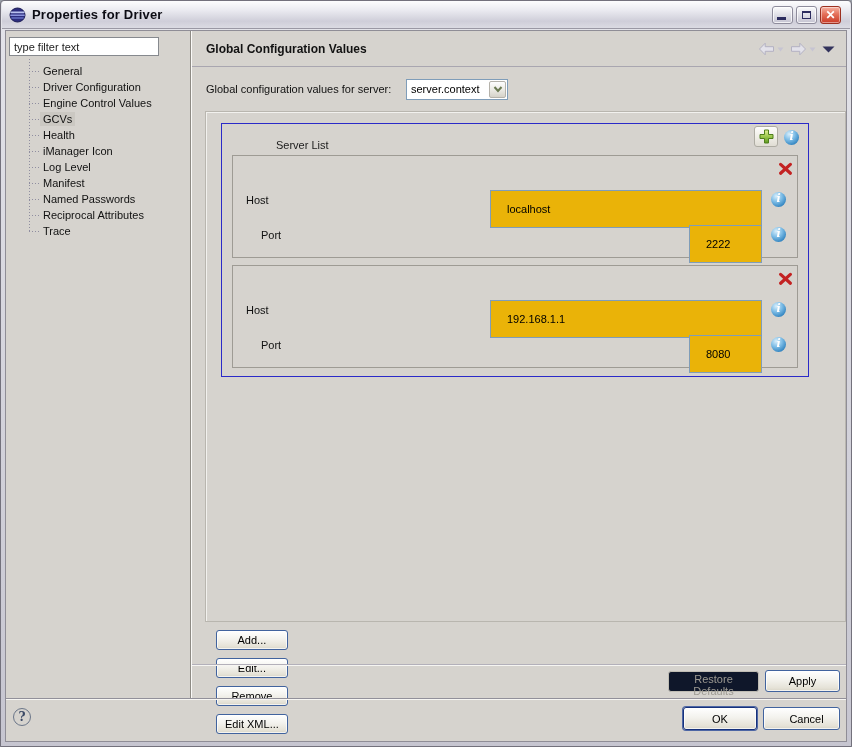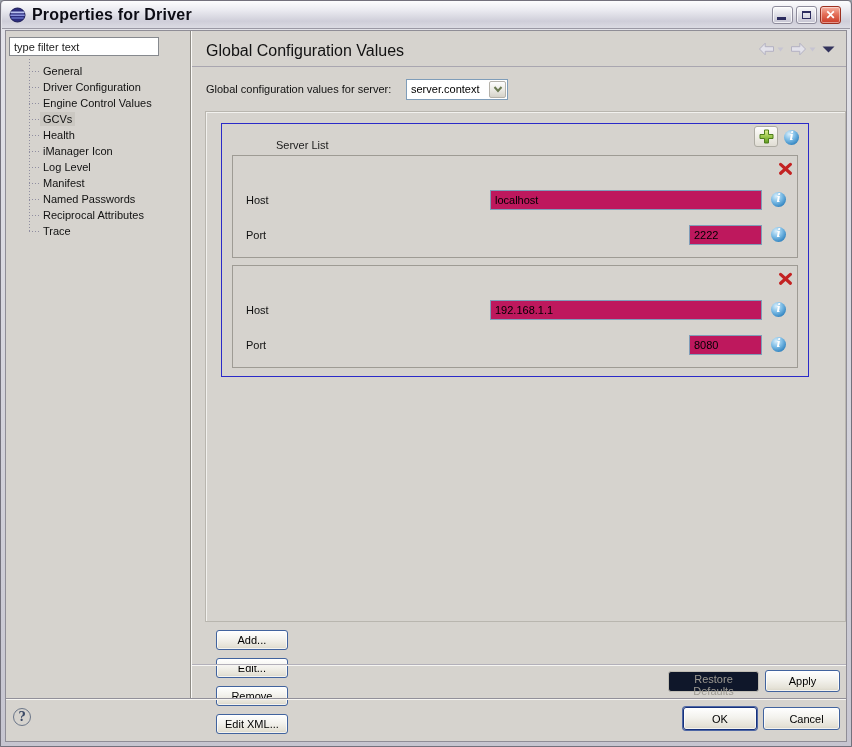--- a/index.html
+++ b/index.html
@@ -11,21 +11,21 @@
     border:1px solid #73717c; border-radius:4px 4px 0 0;
     overflow:hidden;
   }
   
   .titlebar {
     position:absolute; left:1px; top:0; right:1px; height:28px;
     background:linear-gradient(180deg,#fdfdfe 0%, #eaeaf0 35%, #cfced9 75%, #dbdbe3 100%);
     border-bottom:1px solid #9a98a4; border-radius:3px 3px 0 0;
     display:flex; align-items:center; padding:0 7px;
   }
-  .title-text { font-weight:bold; font-size:16px; color:#0c0c14; margin-left:6px; letter-spacing:.2px; }
+  .title-text { font-weight:bold; font-size:13px; color:#0c0c14; margin-left:6px; letter-spacing:.2px; }
   .win-controls { margin-left:auto; display:flex; gap:3px; padding-right:2px; }
   .win-btn {
     width:21px; height:18px; border:1px solid #8e8c9c; border-radius:3px; position:relative;
     background:linear-gradient(180deg,#fcfcfd,#dcdce4 55%, #c4c3d1);
     box-shadow:inset 0 0 0 1px rgba(255,255,255,.75); cursor:default;
   }
   .glyph-min { position:absolute; left:4px; bottom:3px; width:9px; height:3px; background:#2c2c5e; }
   .glyph-max { position:absolute; left:5px; top:4px; width:9px; height:8px; border:1px solid #2c2c5e; border-top-width:2px; background:transparent; }
   .win-btn.close {
     background:linear-gradient(180deg,#f6b2a2 0%, #e4705a 45%, #ca3a26 100%);
@@ -56,21 +56,21 @@
   }
   .tree-label { padding:1px 3px; }
   .tree-item.selected .tree-label { background:#cbc8c2; }
   .vsep {
     position:absolute; left:184px; top:0; bottom:43px; width:2px;
     background:linear-gradient(90deg,#8e8b85 0, #8e8b85 1px, #fbfaf8 1px, #fbfaf8 2px);
   }
   
   .main { position:absolute; left:186px; right:0; top:0; bottom:43px; }
   .main-header { position:absolute; left:0; right:0; top:0; height:36px; border-bottom:1px solid #a9a6b0; }
-  .main-title { position:absolute; left:14px; top:11px; font-size:16px; font-weight:normal; color:#121212; }
+  .main-title { position:absolute; left:14px; top:11px; font-size:12px; font-weight:bold; color:#121212; }
   .nav { position:absolute; right:10px; top:10px; display:flex; align-items:center; gap:4px; }
   .nav-btn { display:flex; align-items:center; gap:2px; padding:1px; }
   
   .server-label { position:absolute; left:14px; top:52px; }
   .combo {
     position:absolute; left:214px; top:48px; width:102px; height:21px;
     border:1px solid #7f9db9; background:#fff;
   }
   .combo-text { position:absolute; left:4px; top:3px; color:#000; }
   .combo-btn {
@@ -97,24 +97,24 @@
     background:radial-gradient(circle at 35% 28%, #d8eefb 0%, #7cbce6 40%, #3183bf 78%, #2370a8 100%);
     color:#fff; font:italic bold 11px "DejaVu Serif", serif;
     text-align:center; line-height:14px; display:inline-block; cursor:default;
   }
   .panel-info { position:absolute; left:562px; top:6px; }
   .entry { position:absolute; left:10px; width:566px; height:103px; border:1px solid #9e9b94; }
   .entry.e1 { top:31px; }
   .entry.e2 { top:141px; }
   .del-btn { position:absolute; left:545px; top:6px; width:15px; height:14px; cursor:default; }
   .f-label { position:absolute; left:13px; }
-  .host-label { top:38px; } .port-label { top:73px; }
+  .host-label { top:38px; } .port-label { top:73px;margin-left:15px; }
   .xp-input {
-    position:absolute; height:20px; border:1px solid #7f9db9; background:#be185d;
-    font:11px "Liberation Sans",sans-serif; padding:0 4px; color:#000;
+    position:absolute; height:38px; border:1px solid #7f9db9; background:#eab308;
+    font:11px "Liberation Sans",sans-serif; padding:0 16px; color:#000;
   }
   .host-input { left:257px; top:34px; width:272px; }
   .port-input { left:456px; top:69px; width:73px; }
   .host-info { position:absolute; left:538px; top:36px; }
   .port-info { position:absolute; left:538px; top:71px; }
   
   .xp-btn {
     height:20px; border:1px solid #41639e; border-radius:3px;
     background:linear-gradient(180deg,#ffffff 0%, #f3f2ed 45%, #e5e2d7 85%, #d8d4c6 100%);
     font:11px "Liberation Sans",sans-serif; color:#000; padding:0 8px;

